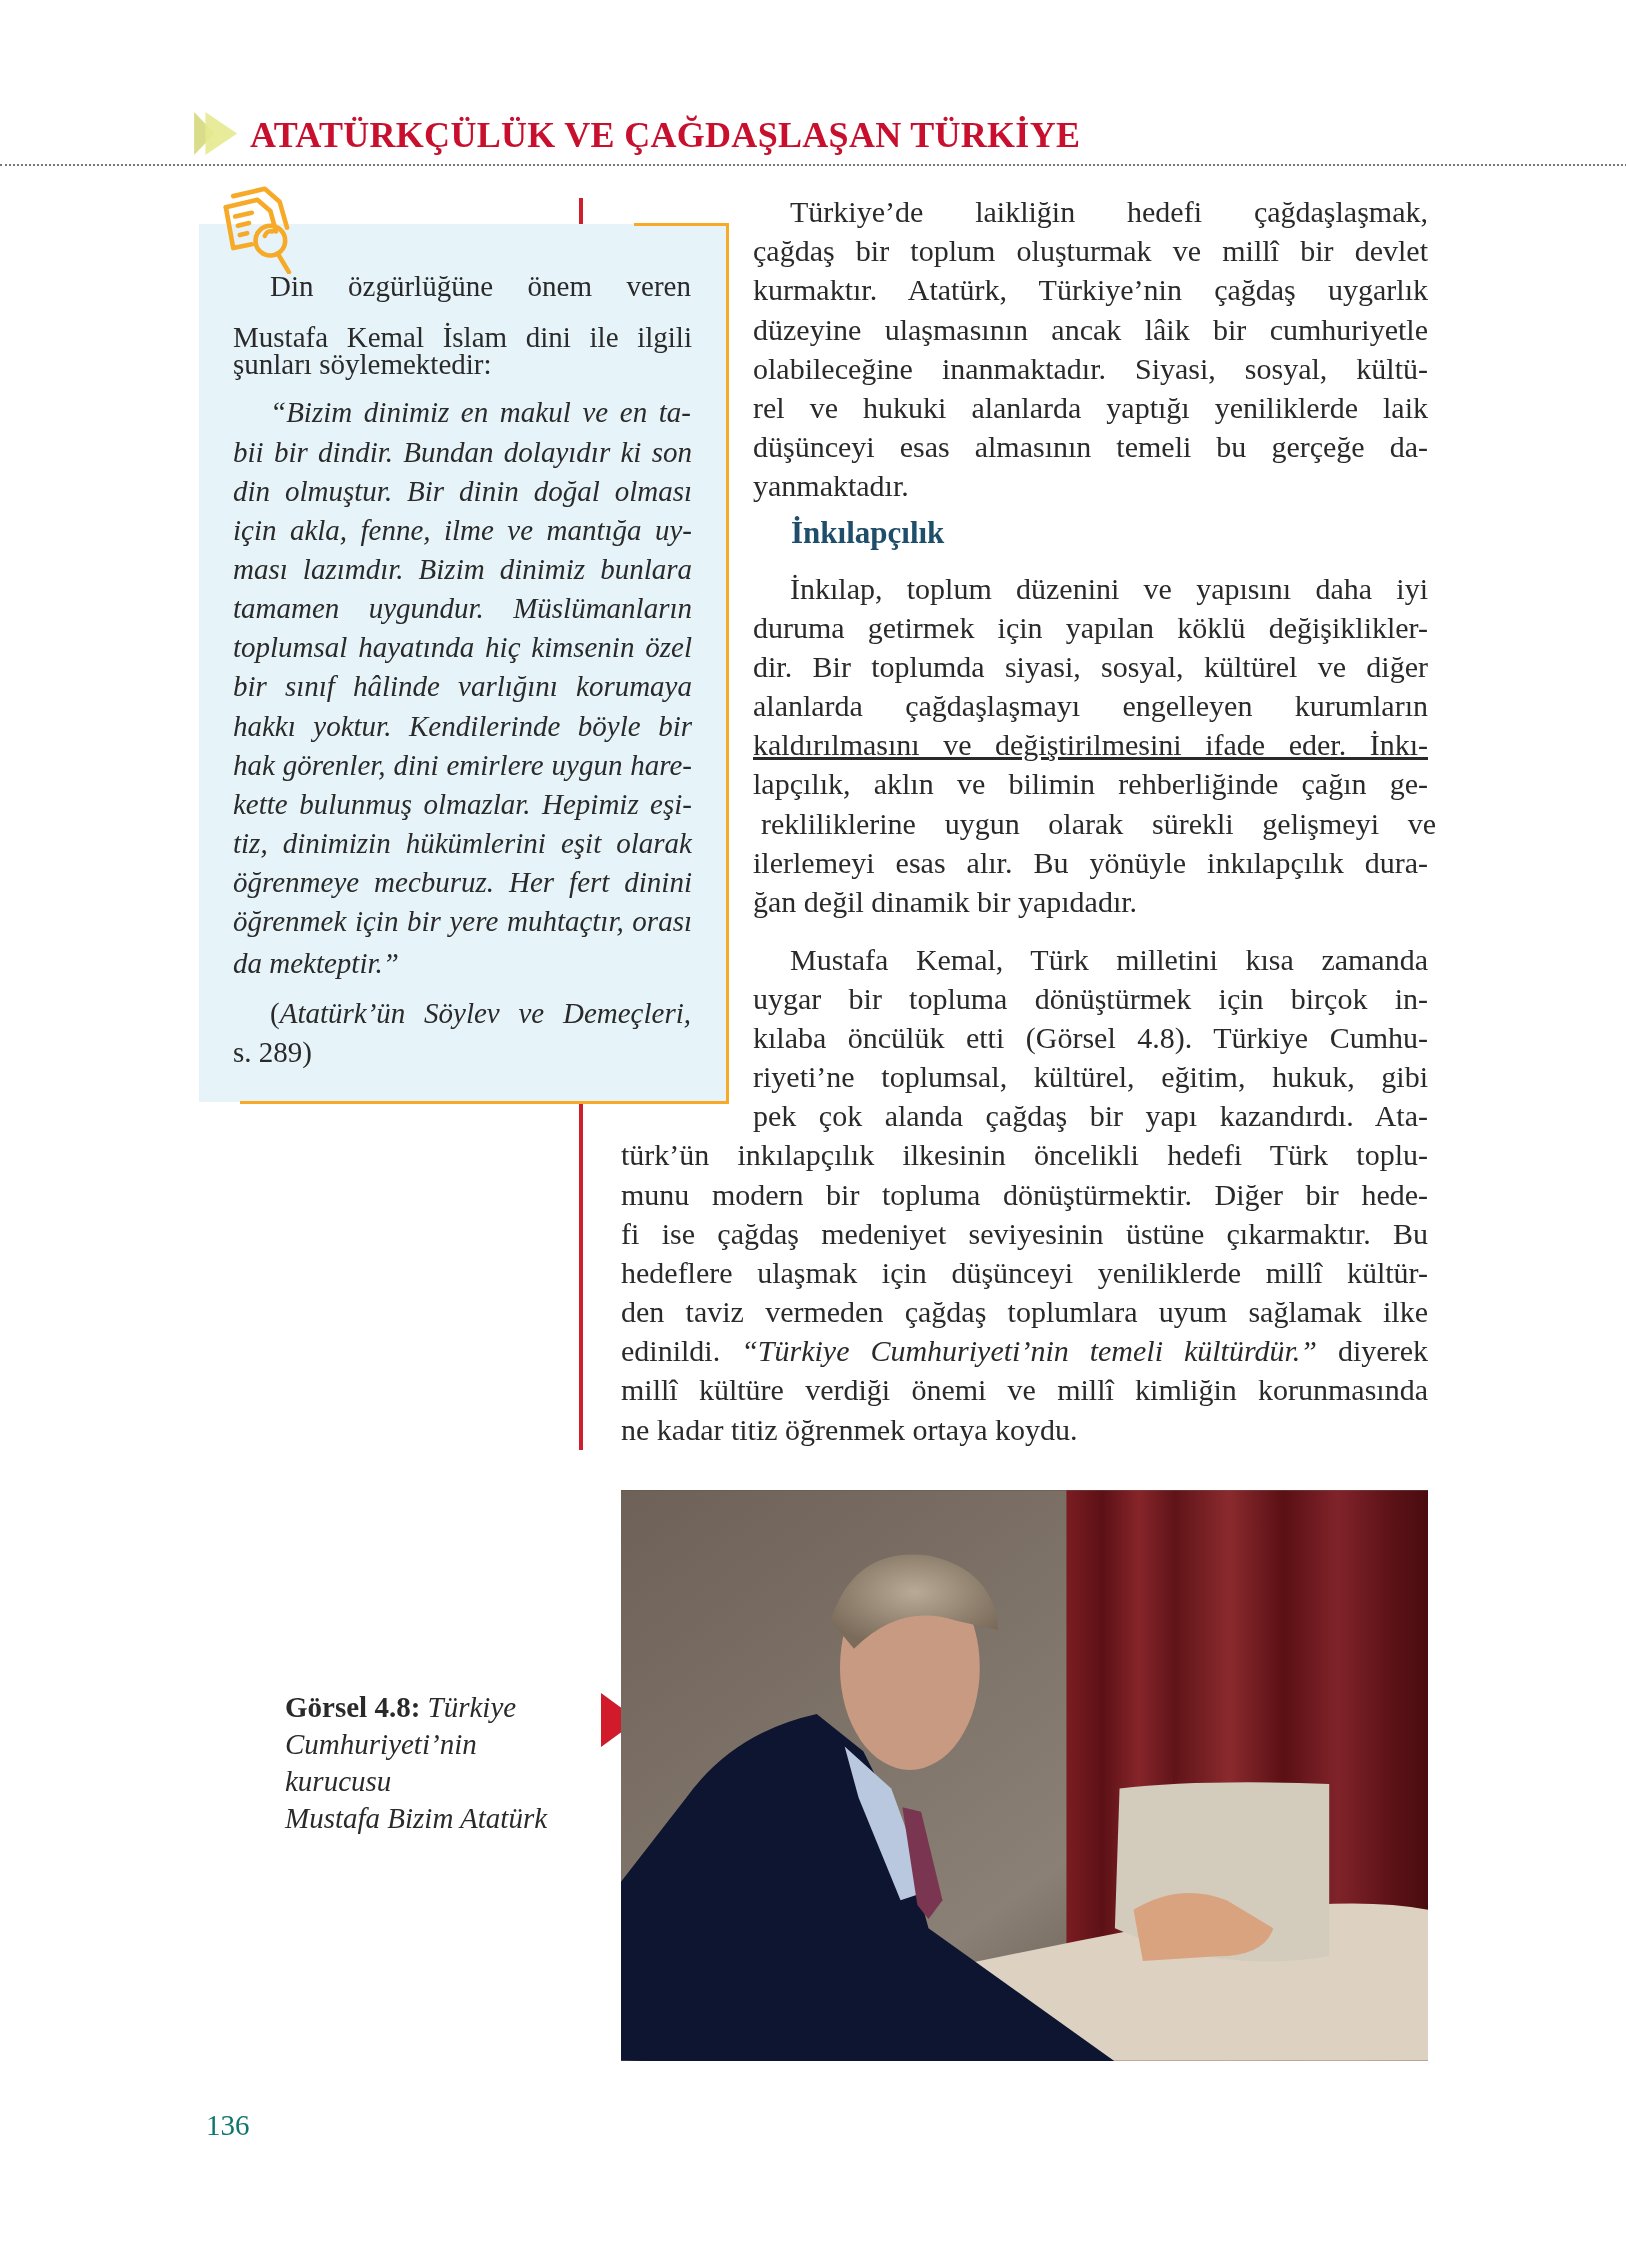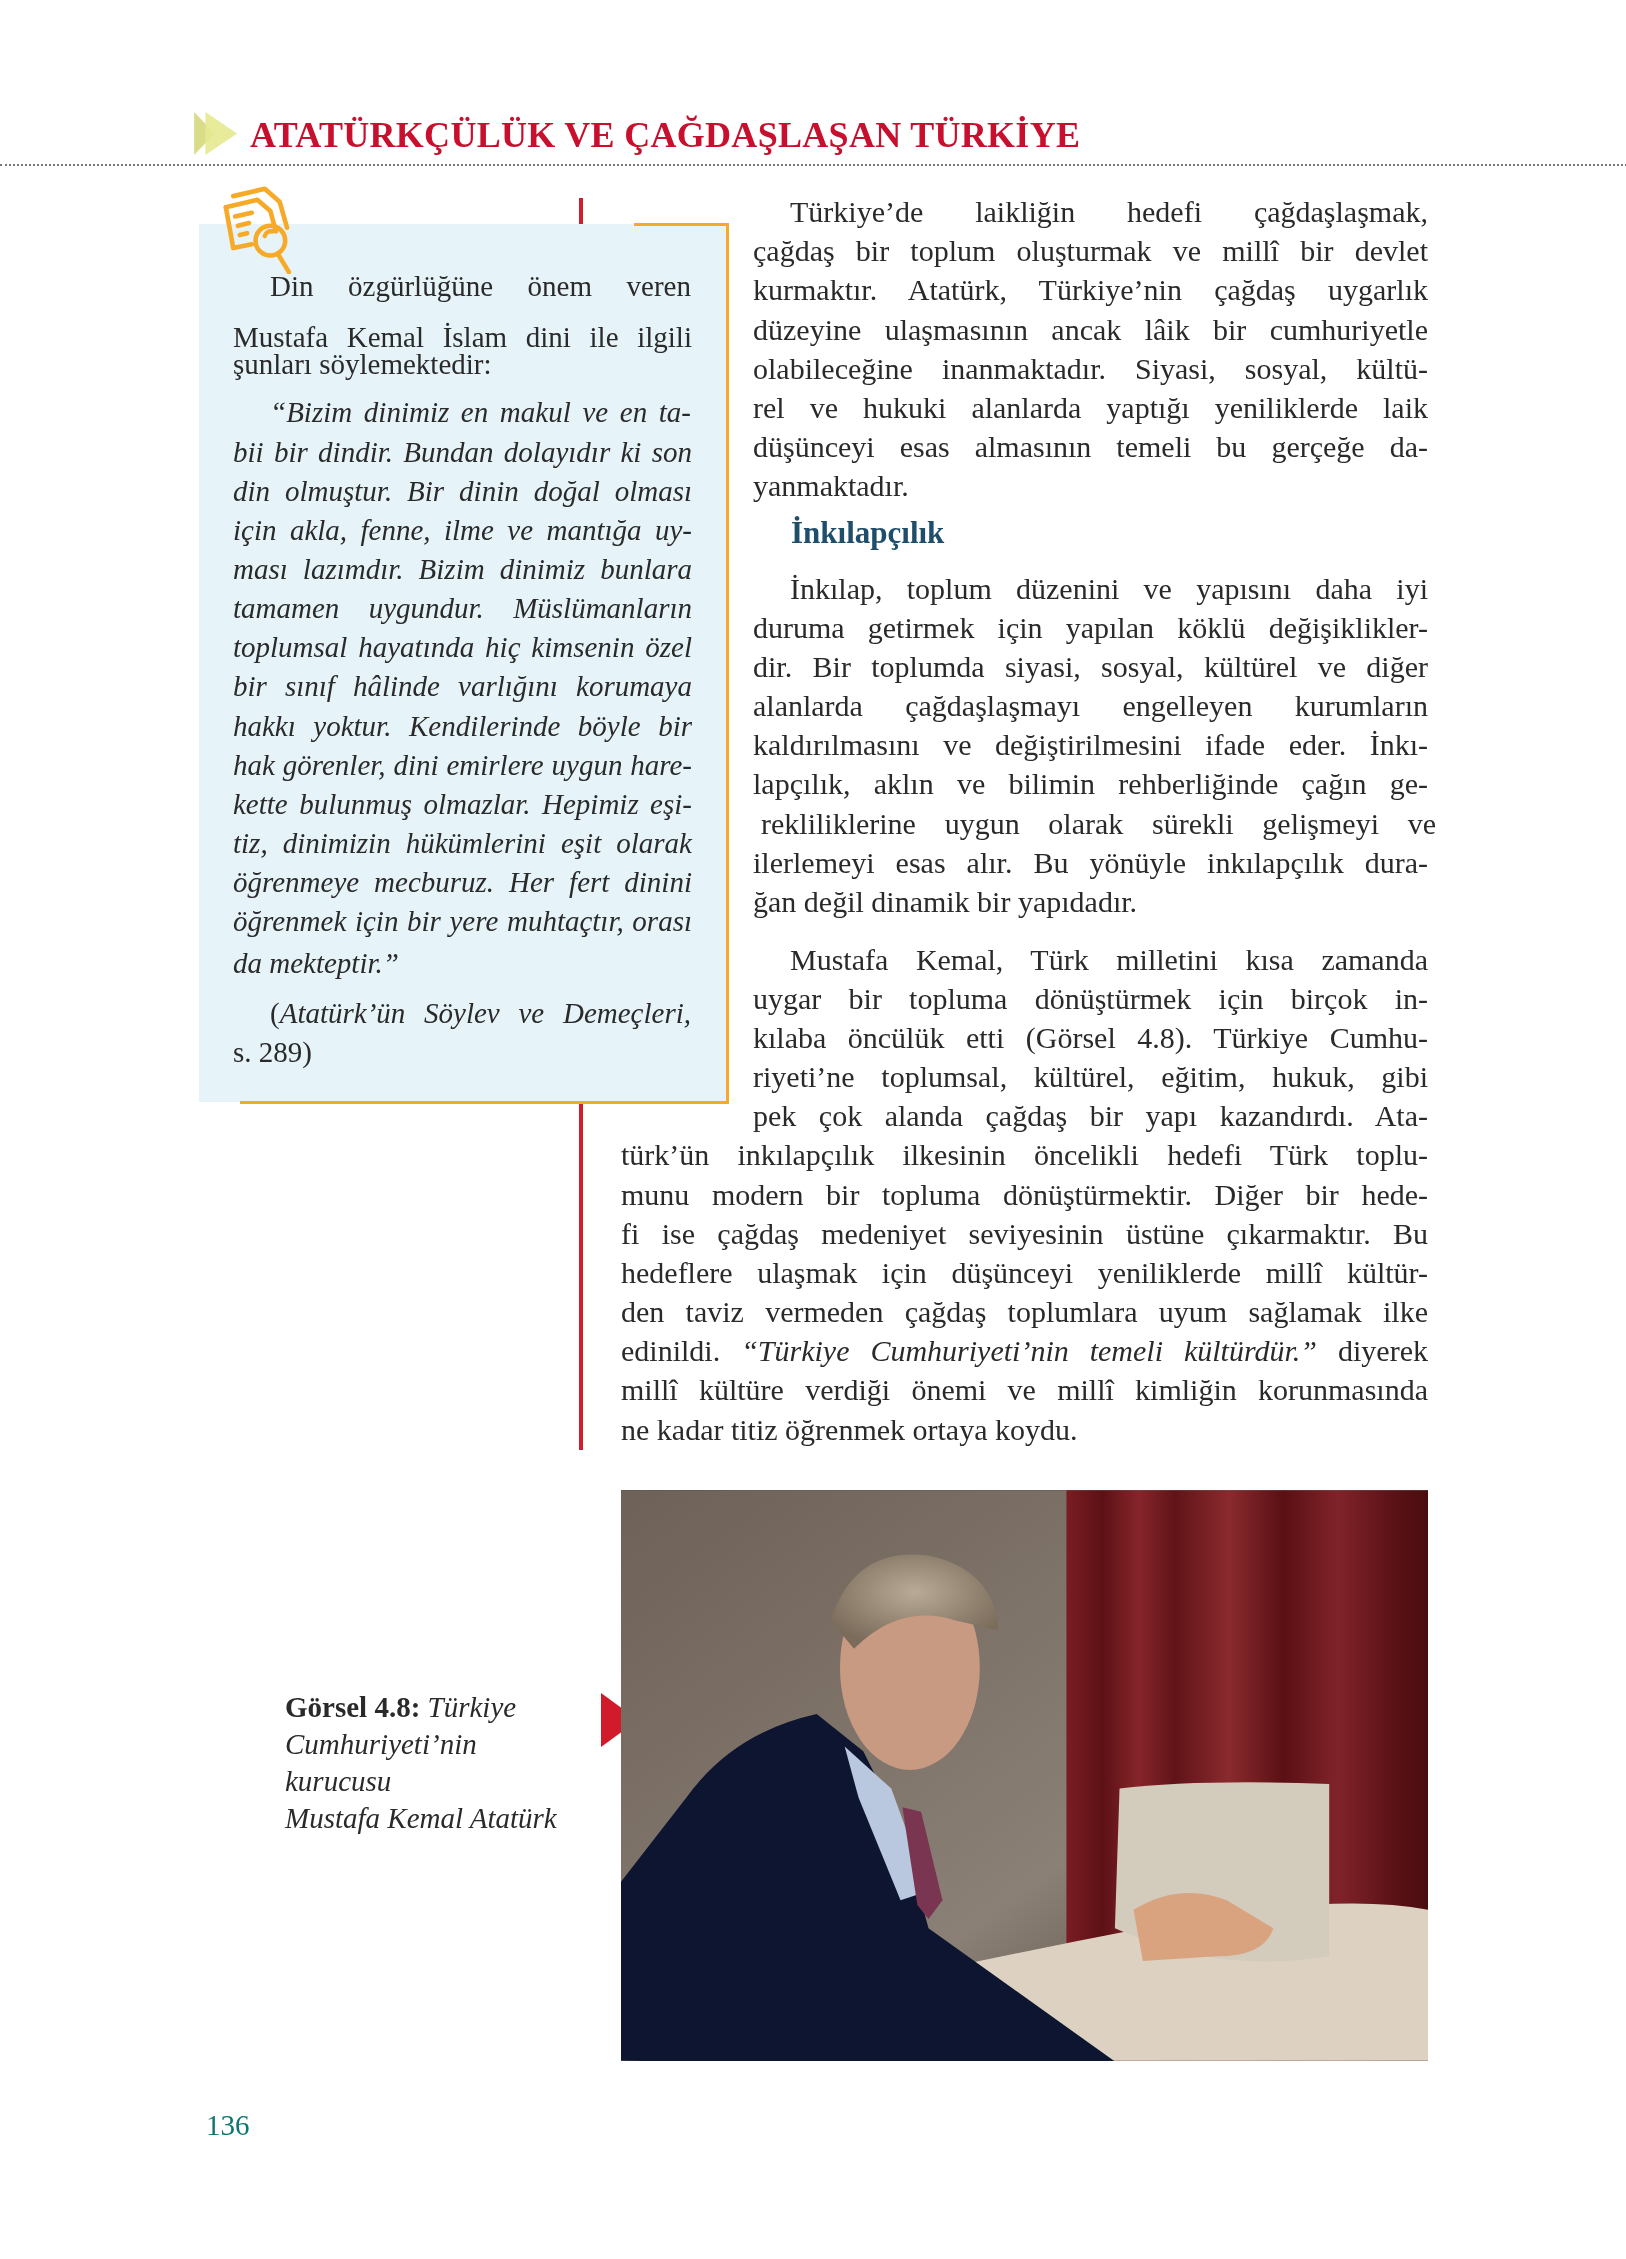--- a/index.html
+++ b/index.html
@@ -99,21 +99,21 @@
 <div class="rl" style="top:388px;">rel ve hukuki alanlarda yaptığı yeniliklerde laik</div>
 <div class="rl" style="top:427px;">düşünceyi esas almasının temeli bu gerçeğe da-</div>
 <div class="rl last" style="top:466px;">yanmaktadır.</div>
 
 <div id="section-heading" class="abs">İnkılapçılık</div>
 
 <div class="rl ind" style="top:569px;width:638px;">İnkılap, toplum düzenini ve yapısını daha iyi</div>
 <div class="rl" style="top:608px;">duruma getirmek için yapılan köklü değişiklikler-</div>
 <div class="rl" style="top:647px;">dir. Bir toplumda siyasi, sosyal, kültürel ve diğer</div>
 <div class="rl" style="top:686px;">alanlarda çağdaşlaşmayı engelleyen kurumların</div>
-<div class="rl" style="top:725px;">kaldırılmasını ve değiştirilmesini ifade eder. İnkı-</div>
+<div class="rl" style="top:725px;text-decoration:underline;">kaldırılmasını ve değiştirilmesini ifade eder. İnkı-</div>
 <div class="rl" style="top:764px;">lapçılık, aklın ve bilimin rehberliğinde çağın ge-</div>
 <div class="rl" style="top:804px;margin-left:8px;">rekliliklerine uygun olarak sürekli gelişmeyi ve</div>
 <div class="rl" style="top:843px;">ilerlemeyi esas alır. Bu yönüyle inkılapçılık dura-</div>
 <div class="rl last" style="top:882px;">ğan değil dinamik bir yapıdadır.</div>
 
 <div class="rl ind" style="top:940px;width:638px;">Mustafa Kemal, Türk milletini kısa zamanda</div>
 <div class="rl" style="top:979px;">uygar bir topluma dönüştürmek için birçok in-</div>
 <div class="rl" style="top:1018px;">kılaba öncülük etti (Görsel 4.8). Türkiye Cumhu-</div>
 <div class="rl" style="top:1057px;">riyeti’ne toplumsal, kültürel, eğitim, hukuk, gibi</div>
 <div class="rl" style="top:1096px;">pek çok alanda çağdaş bir yapı kazandırdı. Ata-</div>
@@ -124,21 +124,21 @@
 <div class="rl wide" style="top:1253px;">hedeflere ulaşmak için düşünceyi yeniliklerde millî kültür-</div>
 <div class="rl wide" style="top:1292px;">den taviz vermeden çağdaş toplumlara uyum sağlamak ilke</div>
 <div class="rl wide" style="top:1331px;"><span>edinildi. </span><i>“Türkiye Cumhuriyeti’nin temeli kültürdür.”</i><span> diyerek</span></div>
 <div class="rl wide" style="top:1370px;">millî kültüre verdiği önemi ve millî kimliğin korunmasında</div>
 <div class="rl wide last" style="top:1410px;">ne kadar titiz öğrenmek ortaya koydu.</div>
 
 <div id="caption" class="abs">
   <div><b>Görsel 4.8:</b> <span class="c-it">Türkiye</span></div>
   <div class="c-it">Cumhuriyeti’nin</div>
   <div class="c-it">kurucusu</div>
-  <div class="c-it">Mustafa Kemal Atatürk</div>
+  <div class="c-it">Mustafa Bizim Atatürk</div>
 </div>
 <div id="marker" class="abs"></div>
 
 <div id="photo" class="abs">
   <svg width="807" height="571" viewBox="0 0 866 612">
     <defs>
       <linearGradient id="wall" x1="0" y1="0" x2="1" y2="1">
         <stop offset="0" stop-color="#6e6157"></stop>
         <stop offset="0.6" stop-color="#8a8075"></stop>
         <stop offset="1" stop-color="#3a302a"></stop>

